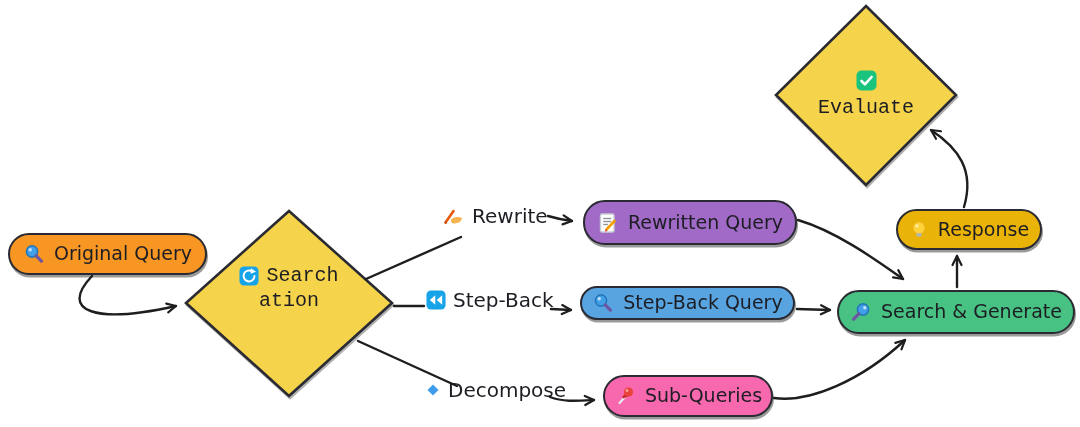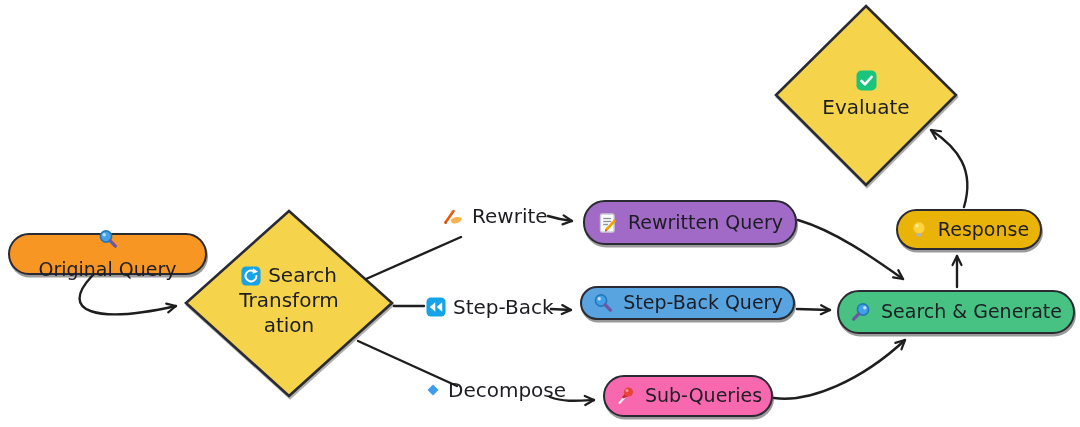--- a/index.html
+++ b/index.html
@@ -22,21 +22,21 @@
     border-radius:22px;
     box-shadow:1px 2.5px 0 rgba(30,30,30,0.45);
     font-size:19px;
     white-space:nowrap;
     box-sizing:border-box;
   }
   .node span{transform:translateY(-1px);}
   .diamond-label{
     position:absolute;
     display:flex;flex-direction:column;align-items:center;justify-content:flex-start;
-    text-align:center;font-size:20px;line-height:25px;
+    text-align:center;font-size:20px;line-height:25px;font-family:Liberation Mono, monospace;
   }
   .diamond-label .dline{display:flex;align-items:center;gap:7px;}
   .edge-label{
     position:absolute;
     display:flex;align-items:center;gap:7px;
     font-size:20px;white-space:nowrap;
   }
   .icon{flex:0 0 auto;display:block;}
   .flip{transform:scaleX(-1);}
 </style>
@@ -62,39 +62,38 @@
     <path class="edge" d="M 551,309 L 571,310" marker-end="url(#arrow)"></path>
     <path class="edge" d="M 358,341 L 457,386"></path>
     <path class="edge" d="M 550,397 C 563,402 576,401 594,400" marker-end="url(#arrow)"></path>
     <path class="edge" d="M 798,220 C 835,231 872,257 903,279" marker-end="url(#arrow)"></path>
     <path class="edge" d="M 797,309 L 830,310" marker-end="url(#arrow)"></path>
     <path class="edge" d="M 774,398 C 810,403 862,380 905,340" marker-end="url(#arrow)"></path>
     <path class="edge" d="M 957,287 L 957,256" marker-end="url(#arrow)"></path>
     <path class="edge" d="M 964,207 C 975,170 958,148 931,130" marker-end="url(#arrow)"></path>
   </svg>
 
-  <div class="node" style="left: 8px; top: 233px; width: 199px; height: 42px; background-color: rgb(247, 150, 35); flex-direction: column;">
+  <div class="node" style="left: 8px; top: 233px; width: 199px; height: 42px; background-color: rgb(247, 150, 35);">
     <svg class="icon" width="22" height="22" viewBox="0 0 22 22">
       <circle cx="9" cy="8.5" r="5.6" fill="#41A0E8" stroke="#2477B8" stroke-width="1.6"></circle>
       <circle cx="7.2" cy="6.8" r="1.7" fill="#BFE0F8"></circle>
       <line x1="13.2" y1="12.8" x2="18.4" y2="18.2" stroke="#6C55A3" stroke-width="3.2" stroke-linecap="round"></line>
     </svg>
     <span>Original Query</span>
   </div>
 
   <div class="diamond-label" style="left:214px;top:263px;width:150px;">
     <div class="dline">
       <svg class="icon" width="20" height="20" viewBox="0 0 22 22">
         <rect x="0.5" y="0.5" width="21" height="21" rx="5" fill="#17A3E8"></rect>
         <path d="M17 11 a6 6 0 1 1 -2.4,-4.9" fill="none" stroke="#ffffff" stroke-width="2.2" stroke-linecap="round"></path>
         <polygon points="13.2,2.6 18.8,6.4 12.8,8.4" fill="#ffffff"></polygon>
       </svg>
       <span>Search</span>
     </div>
-    <div class="dline">Transform</div>
     <div class="dline">ation</div>
   </div>
 
   <div class="edge-label" style="left:441px;top:204px;text-align:center;">
     <svg class="icon" width="24" height="22" viewBox="0 0 24 22">
       <path d="M10 14.5 q5,-4 11,-1.5 q-0.5,5 -8,5.5 q-3.5,0 -3,-4z" fill="#F8B24E"></path>
       <path d="M4.5 17.5 L12.5 6" stroke="#E8590C" stroke-width="2.6" stroke-linecap="round"></path>
       <path d="M3.6 18.8 l2.8,-0.5 -2.2,-2.2z" fill="#B8470B"></path>
     </svg>
     <span>Rewrite</span>
@@ -105,21 +104,21 @@
       <rect x="3.5" y="2" width="13.5" height="18" rx="1.8" fill="#FFFFFF" stroke="#C8CDD3" stroke-width="1.4"></rect>
       <line x1="6.2" y1="6.5" x2="14.2" y2="6.5" stroke="#8D939B" stroke-width="1.4"></line>
       <line x1="6.2" y1="9.5" x2="14.2" y2="9.5" stroke="#8D939B" stroke-width="1.4"></line>
       <line x1="6.2" y1="12.5" x2="11" y2="12.5" stroke="#8D939B" stroke-width="1.4"></line>
       <line x1="9.5" y1="17.5" x2="17.5" y2="9" stroke="#F59F00" stroke-width="2.6" stroke-linecap="round"></line>
       <path d="M8 19.5 l2.4,-0.6 -1.8,-1.8z" fill="#E03131"></path>
     </svg>
     <span>Rewritten Query</span>
   </div>
 
-  <div class="edge-label" style="left:426px;top:295px;">
+  <div class="edge-label" style="left:426px;top:288px;">
     <svg class="icon" width="20" height="20" viewBox="0 0 22 22">
       <rect x="0.5" y="0.5" width="21" height="21" rx="5" fill="#17A3E8"></rect>
       <polygon points="10.2,5.8 10.2,16.2 4.2,11" fill="#ffffff"></polygon>
       <polygon points="17.8,5.8 17.8,16.2 11.8,11" fill="#ffffff"></polygon>
     </svg>
     <span>Step-Back</span>
   </div>
 
   <div class="node" style="left: 580px; top: 286px; width: 215px; height: 34px; background-color: rgb(88, 164, 225);">
     <svg class="icon" width="22" height="22" viewBox="0 0 22 22">

